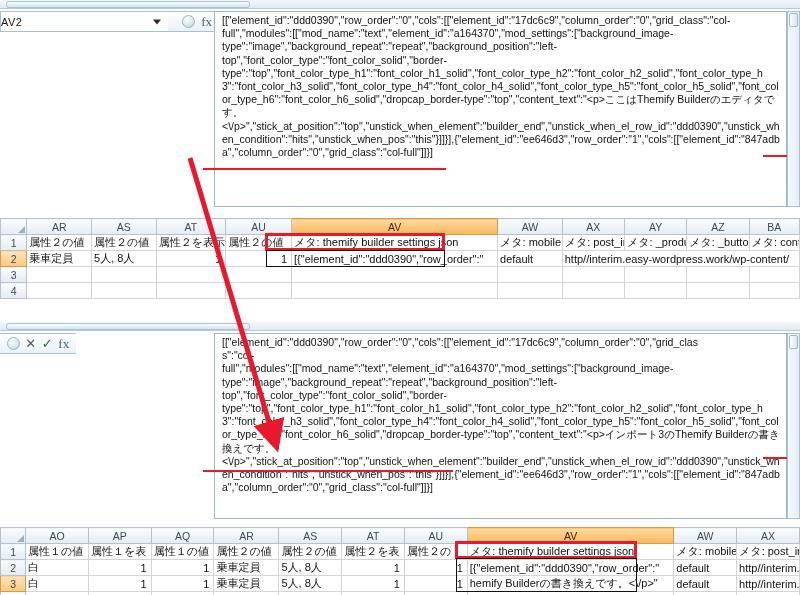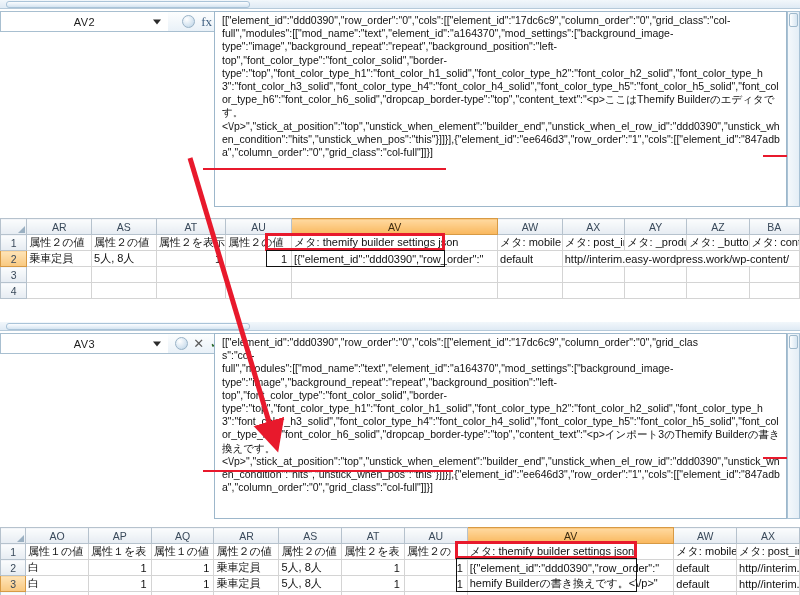--- a/index.html
+++ b/index.html
@@ -28,21 +28,21 @@
   }
 
   
   .fbar-row { position: relative; width: 800px; display: flex; align-items: stretch; }
   .namebox {
     width: 168px; min-width: 168px;
     background: #ffffff;
     border: 1px solid #a8bfd0;
     border-right: none;
     height: 21px;
-    display: flex; align-items: center; justify-content: center;
+    display: flex; align-items: center; justify-content: flex-start;
     font-size: 11px; color: #1b1b1b; letter-spacing: .5px;
     position: relative;
   }
   .namebox .caret {
     position: absolute; right: 7px; top: 50%; transform: translateY(-50%);
     width: 0; height: 0;
     border-left: 4px solid transparent; border-right: 4px solid transparent;
     border-top: 5px solid #2b2b2b;
   }
   .btn-strip {
@@ -255,24 +255,20 @@
   <div class="black-rect" style="left:266px; top:250px; width:179px; height:17px;"></div>
 
   <div class="gap" style="top:302px; height:20px;"></div>
 
   <div class="top-strip" style="top:322px;">
     <div class="thumb"></div>
   </div>
 
   <div class="xl-panel" style="top:333px;">
     <div class="fbar-row">
-      <div class="namebox">
-        <span>AV3</span>
-        <span class="caret"></span>
-      </div>
       <div class="btn-strip">
         <span class="ico circle"></span>
         <span class="ico x">✕</span>
         <span class="ico check">✓</span>
         <span class="ico fx">fx</span>
       </div>
     </div>
   </div>
 
   <div class="formula-box" style="left:214px; top:333px; width:573px; height:186px;">[["element_id":"ddd0390","row_order":"0","cols":[["element_id":"17dc6c9","column_order":"0","grid_clas

